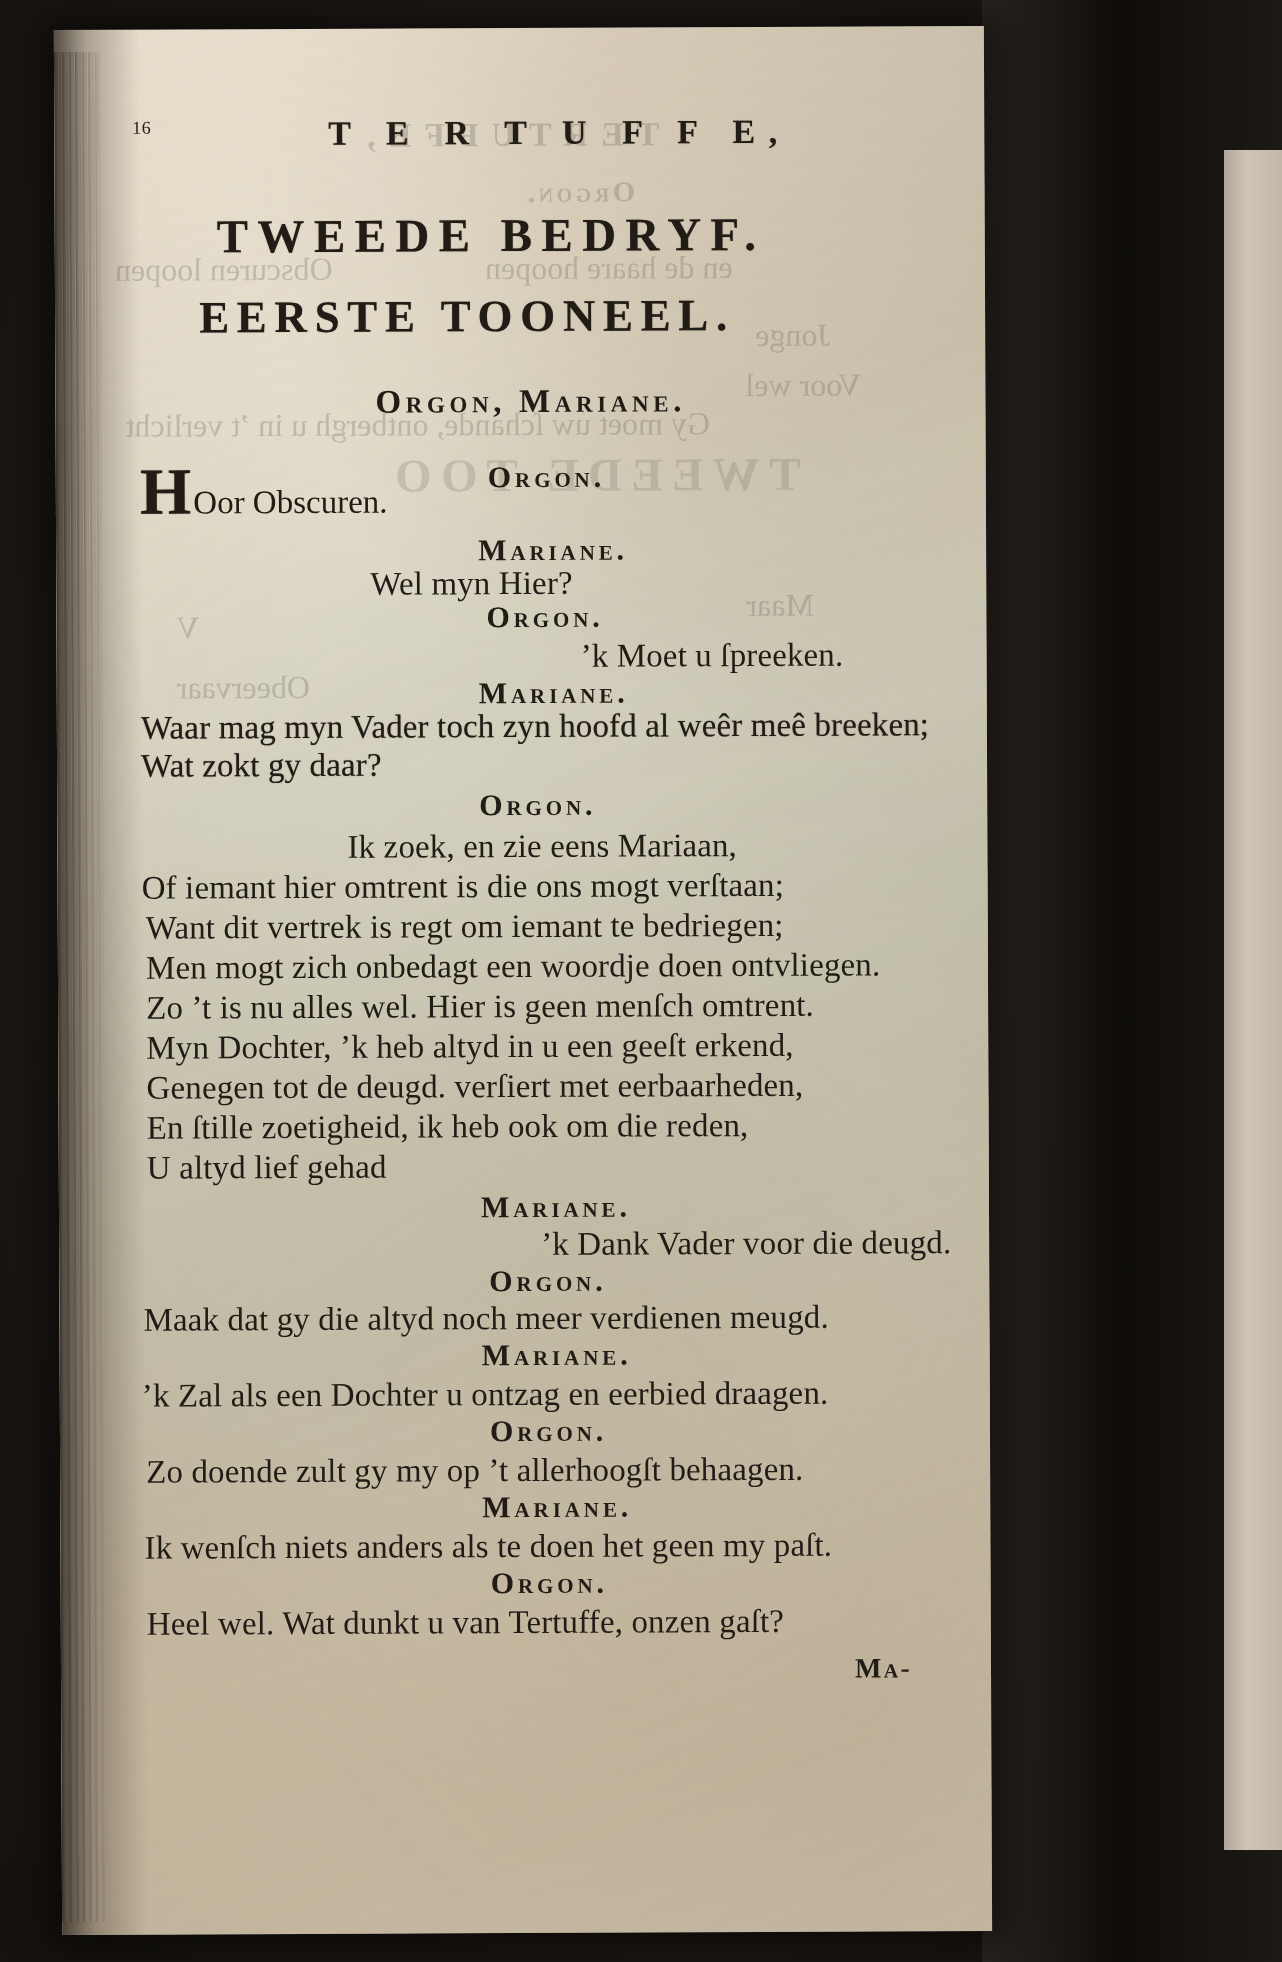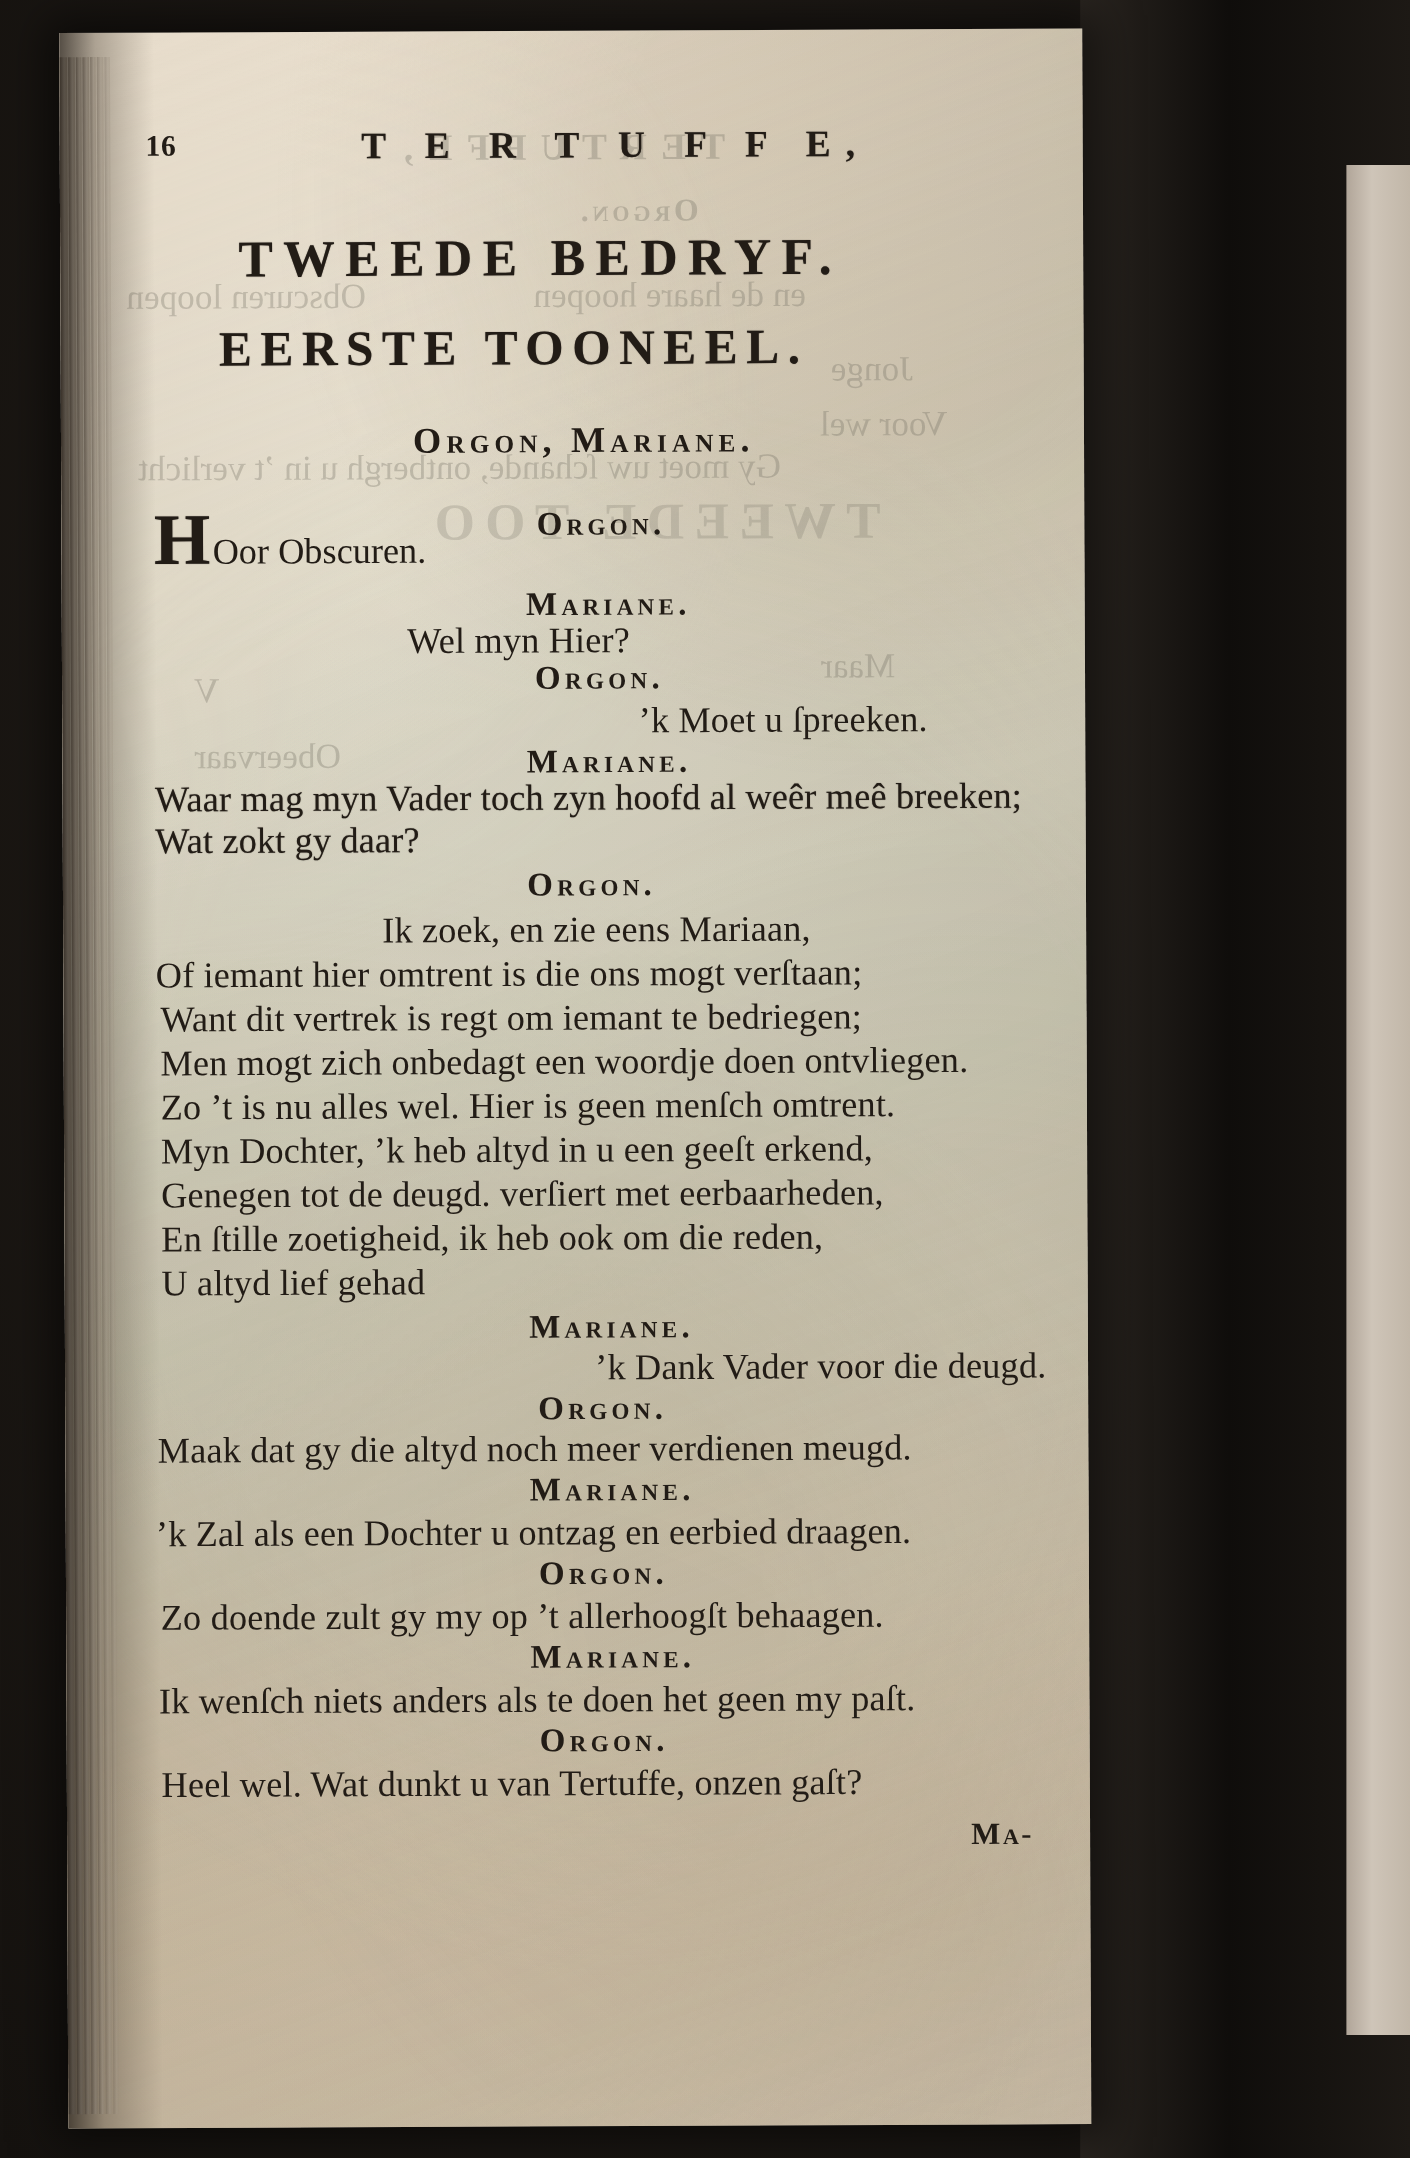--- a/index.html
+++ b/index.html
@@ -61,40 +61,40 @@
     background:linear-gradient(90deg, rgba(30,24,18,.72) 0%, rgba(60,50,38,.34) 38%, rgba(0,0,0,0) 100%);
     pointer-events:none;}
 
   
   #type{position:absolute;left:82px;top:0;width:800px;height:100%;z-index:6;
     color:#221c16;}
 
   .row{position:absolute;white-space:nowrap;}
 
   
-  .folio{font-size:27px;letter-spacing:.02em;font-weight:700;}
+  .folio{font-size:18px;letter-spacing:.02em;font-weight:400;}
   .runhead{font-size:34px;letter-spacing:.40em;font-weight:600;}
 
   
   .actline{font-size:47px;letter-spacing:.20em;font-weight:600;}
   .sceneline{font-size:45px;letter-spacing:.17em;font-weight:600;}
 
   
   .sc{font-variant:small-caps;font-size:30px;letter-spacing:.13em;font-weight:600;}
   .sc-big{font-variant:small-caps;font-size:33px;letter-spacing:.14em;font-weight:600;}
 
   
   .v{font-size:33px;letter-spacing:.004em;}
 
   
   .dropcap{font-size:66px;line-height:.8;font-weight:700;letter-spacing:0;}
   .dc-wrap{display:flex;align-items:baseline;}
   .dc-rest{font-size:33px;margin-left:2px;}
 
-  .catch{font-variant:small-caps;font-size:28px;letter-spacing:.08em;font-weight:600;margin-left:28px;}
+  .catch{font-variant:small-caps;font-size:28px;letter-spacing:.08em;font-weight:600;}
 
   
   .bleed{position:absolute;z-index:3;color:#6d6a5e;opacity:.30;
     transform:scaleX(-1);white-space:nowrap;pointer-events:none;
     font-family:"Liberation Serif","DejaVu Serif",serif;}
   .bleed.b-head{font-size:34px;letter-spacing:.38em;font-weight:600;}
   .bleed.b-act{font-size:47px;letter-spacing:.20em;font-weight:600;}
   .bleed.b-sc{font-variant:small-caps;font-size:29px;letter-spacing:.12em;font-weight:600;}
   .bleed.b-v{font-size:32px;}
   .heavy{text-shadow:0 0 1px rgba(34,28,22,.55);}

